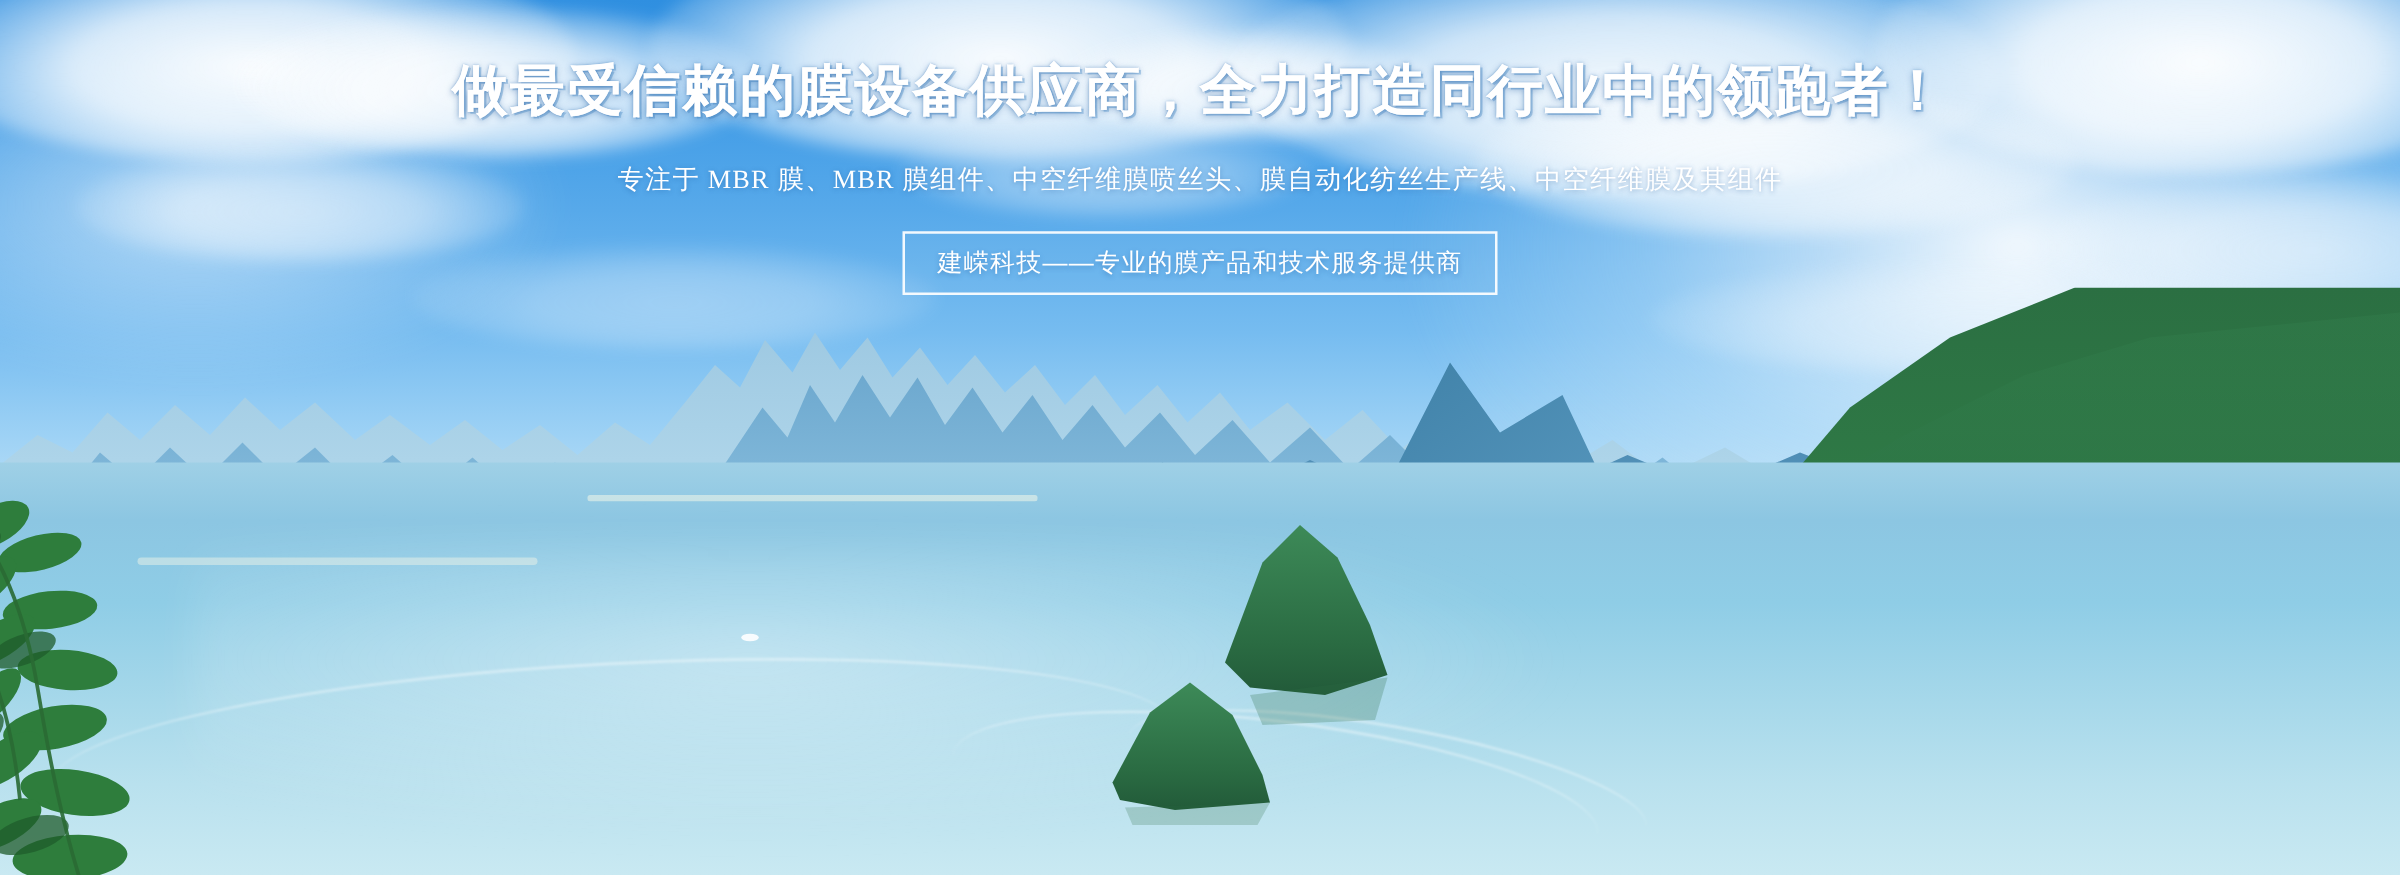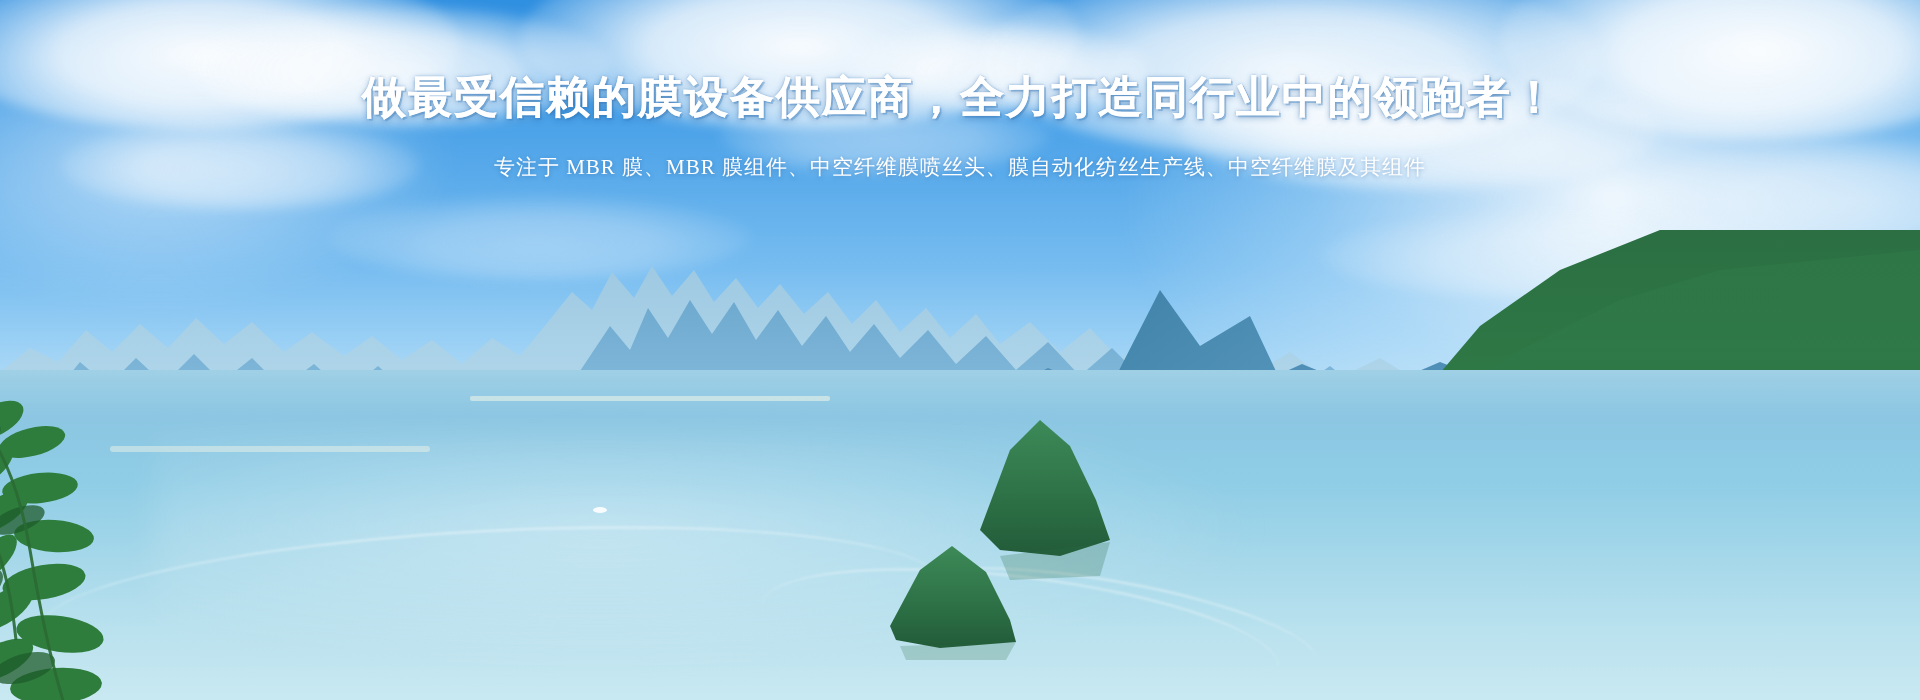--- a/index.html
+++ b/index.html
@@ -118,21 +118,21 @@
   .w2 { left: 760px; bottom: 4px;   width: 520px; height: 120px; transform: rotate(7deg); }
   .w3 { left: 900px; bottom: 30px;  width: 420px; height: 90px;  transform: rotate(10deg); }
 
   
   .overlay {
     position: absolute;
     left: 0; right: 0; top: 0;
     display: flex;
     flex-direction: column;
     align-items: center;
-    padding-top: 72px;
+    padding-top: 48px;
     z-index: 40;
   }
   .headline {
     font-size: 44px;
     font-weight: bold;
     letter-spacing: 2px;
     color: #ffffff;
     white-space: nowrap;
     line-height: 1.15;
     text-shadow:
@@ -362,15 +362,18 @@
       <g stroke="#2a6b34" stroke-width="3" fill="none" opacity="0.9">
         <path d="M0,30 C30,60 50,110 60,170 C70,230 80,280 96,330"></path>
         <path d="M0,120 C26,150 40,200 46,260"></path>
       </g>
     </svg>
   </div>
 
   <div class="overlay">
     <div class="headline">做最受信赖的膜设备供应商，全力打造同行业中的领跑者！</div>
     <div class="subtitle">专注于 MBR 膜、MBR 膜组件、中空纤维膜喷丝头、膜自动化纺丝生产线、中空纤维膜及其组件</div>
+    <div class="tagline-box">
+      <div class="tagline">建嵘科技——专业的膜产品和技术服务提供商</div>
+    </div>
   </div>
 
 </div>
 
 </body></html>

